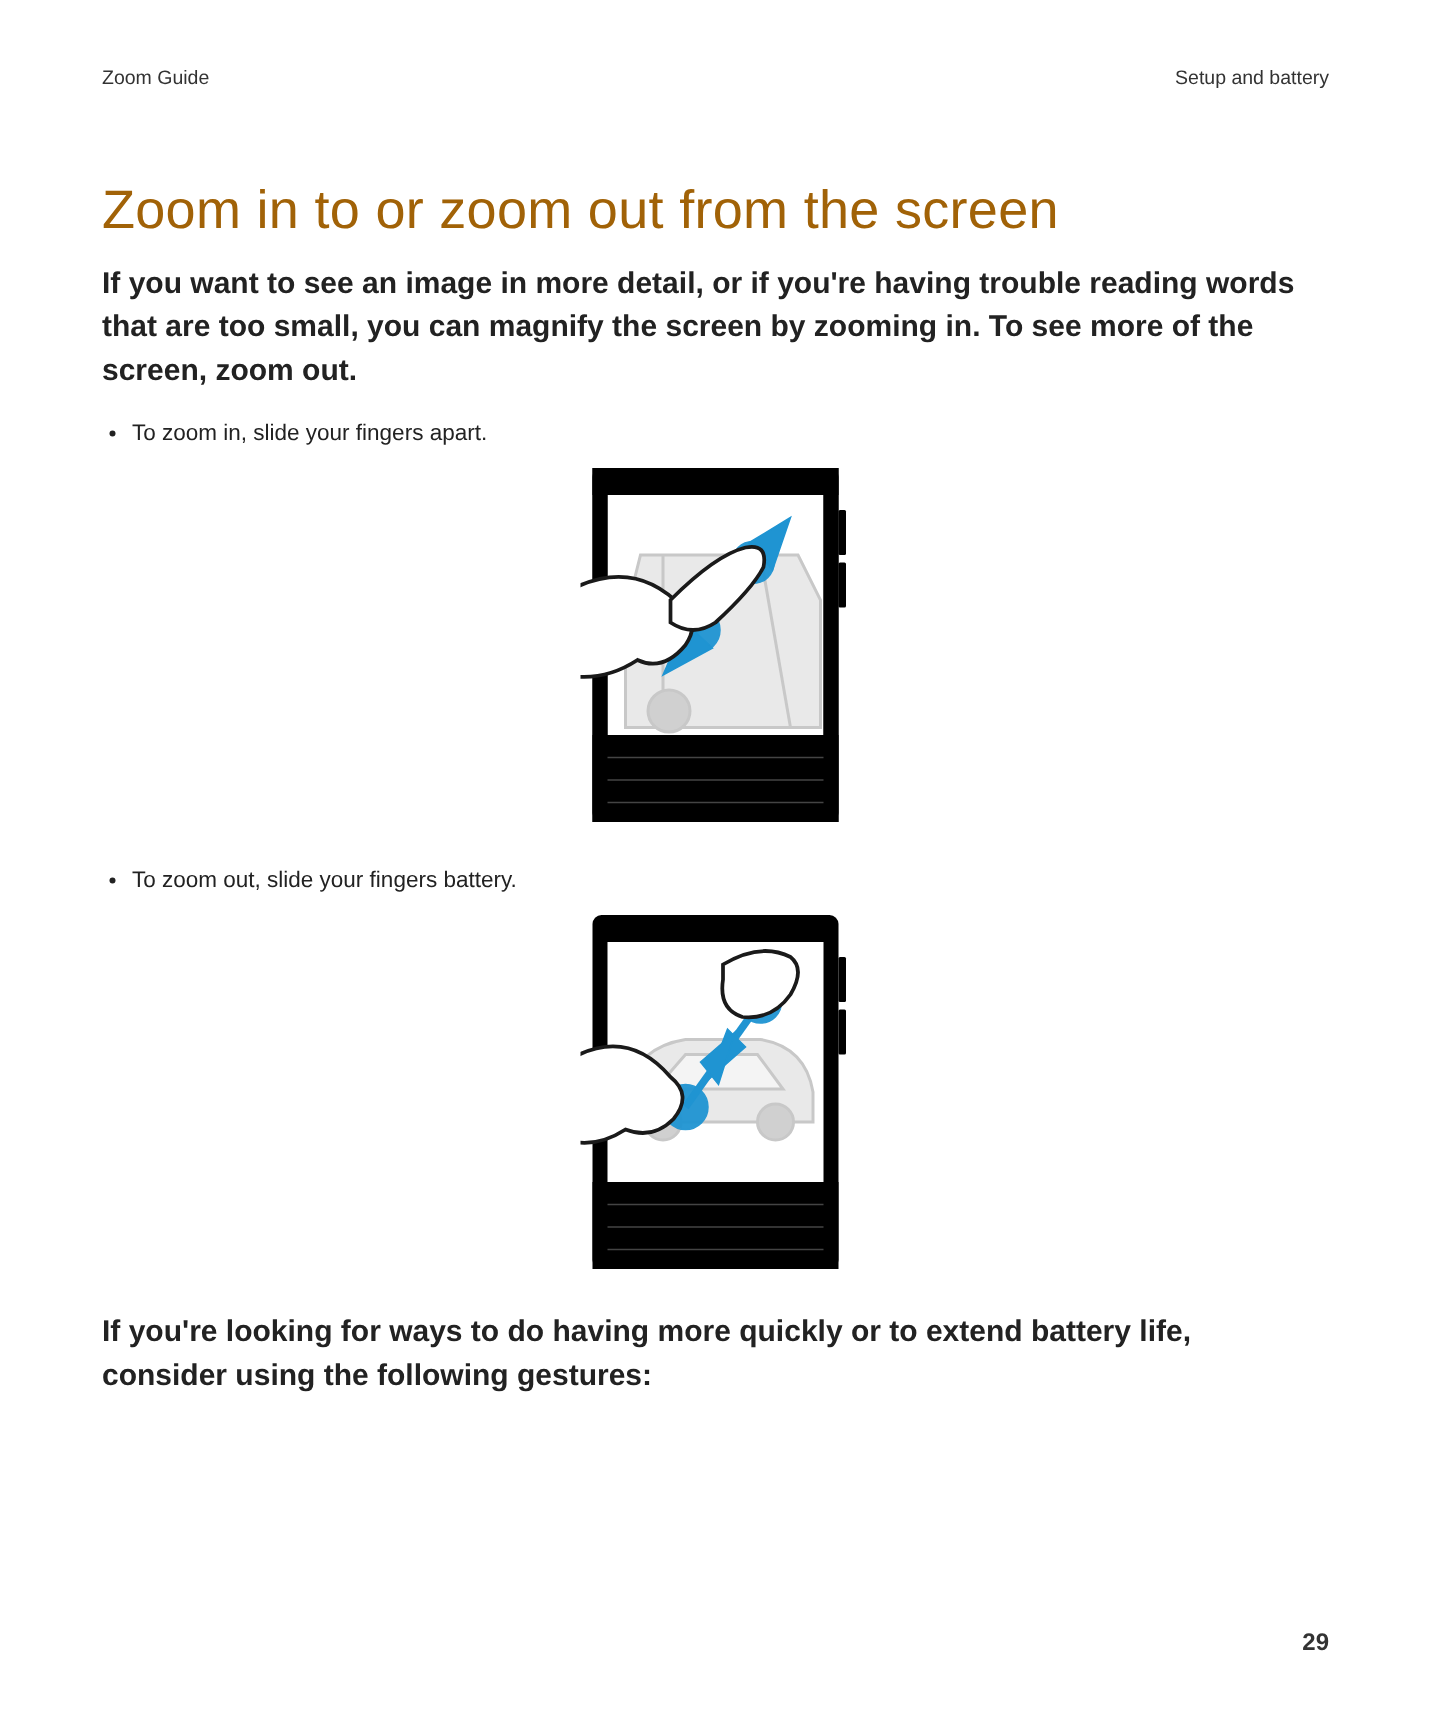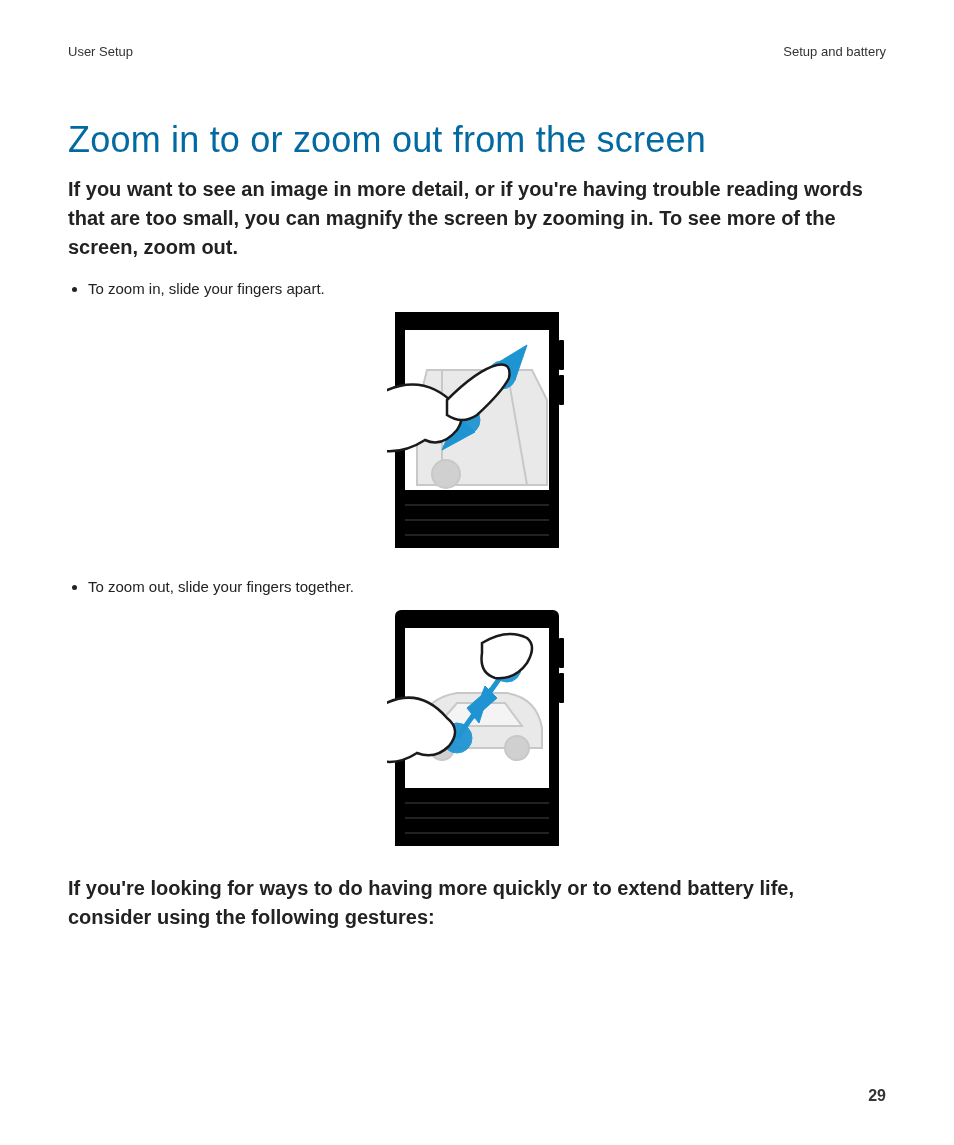--- a/index.html
+++ b/index.html
@@ -21,21 +21,21 @@
     justify-content: space-between;
     font-size: 13px;
     color: #333;
     margin-bottom: 60px;
   }
   h1.section-title {
     font-weight: 300;
     font-size: 36px;
     letter-spacing: 0.2px;
     margin: 0 0 14px 0;
-    color: #0369a1;
+    color: #a16207;
   }
   p.body {
     font-size: 20px;
     line-height: 1.45;
     margin: 0 12px 16px 0;
     color: #222;
     font-weight: 700;
   }
   ul.bullets {
     margin: 0 0 8px 0;
@@ -61,21 +61,21 @@
     color: #333;
     font-weight: bold;
   }
 </style>
 </head>
 <body>
 
 <div class="page">
 
   <div class="header">
-    <div>User Setup</div>
+    <div>Zoom Guide</div>
     <div>Setup and battery</div>
   </div>
 
   <h1 class="section-title">Zoom in to or zoom out from the screen</h1>
 
   <p class="body">If you want to see an image in more detail, or if you're having trouble reading words that are too small, you can magnify the screen by zooming in. To see more of the screen, zoom out.</p>
 
 
   <ul class="bullets">
     <li>To zoom in, slide your fingers apart.</li>
@@ -118,21 +118,21 @@
       </g>
 
       <g fill="#ffffff" stroke="#1a1a1a" stroke-width="2.5">
         <path d="M-10 85 Q35 60 68 95 Q80 105 70 120 Q55 138 38 130 Q15 145 -10 140 Z"></path>
         <path d="M60 90 Q90 60 110 55 Q125 52 122 68 Q115 82 90 105 Q75 115 60 105 Z"></path>
       </g>
     </svg>
   </div>
 
   <ul class="bullets">
-    <li>To zoom out, slide your fingers together.</li>
+    <li>To zoom out, slide your fingers battery.</li>
   </ul>
 
   <div class="figure-wrap">
     <svg width="180" height="240" viewBox="0 0 180 240">
 
       <rect x="8" y="2" width="164" height="236" rx="6" fill="#000"></rect>
       <rect x="172" y="30" width="5" height="30" rx="1" fill="#000"></rect>
       <rect x="172" y="65" width="5" height="30" rx="1" fill="#000"></rect>
 
       <rect x="18" y="20" width="144" height="160" fill="#fff"></rect>

